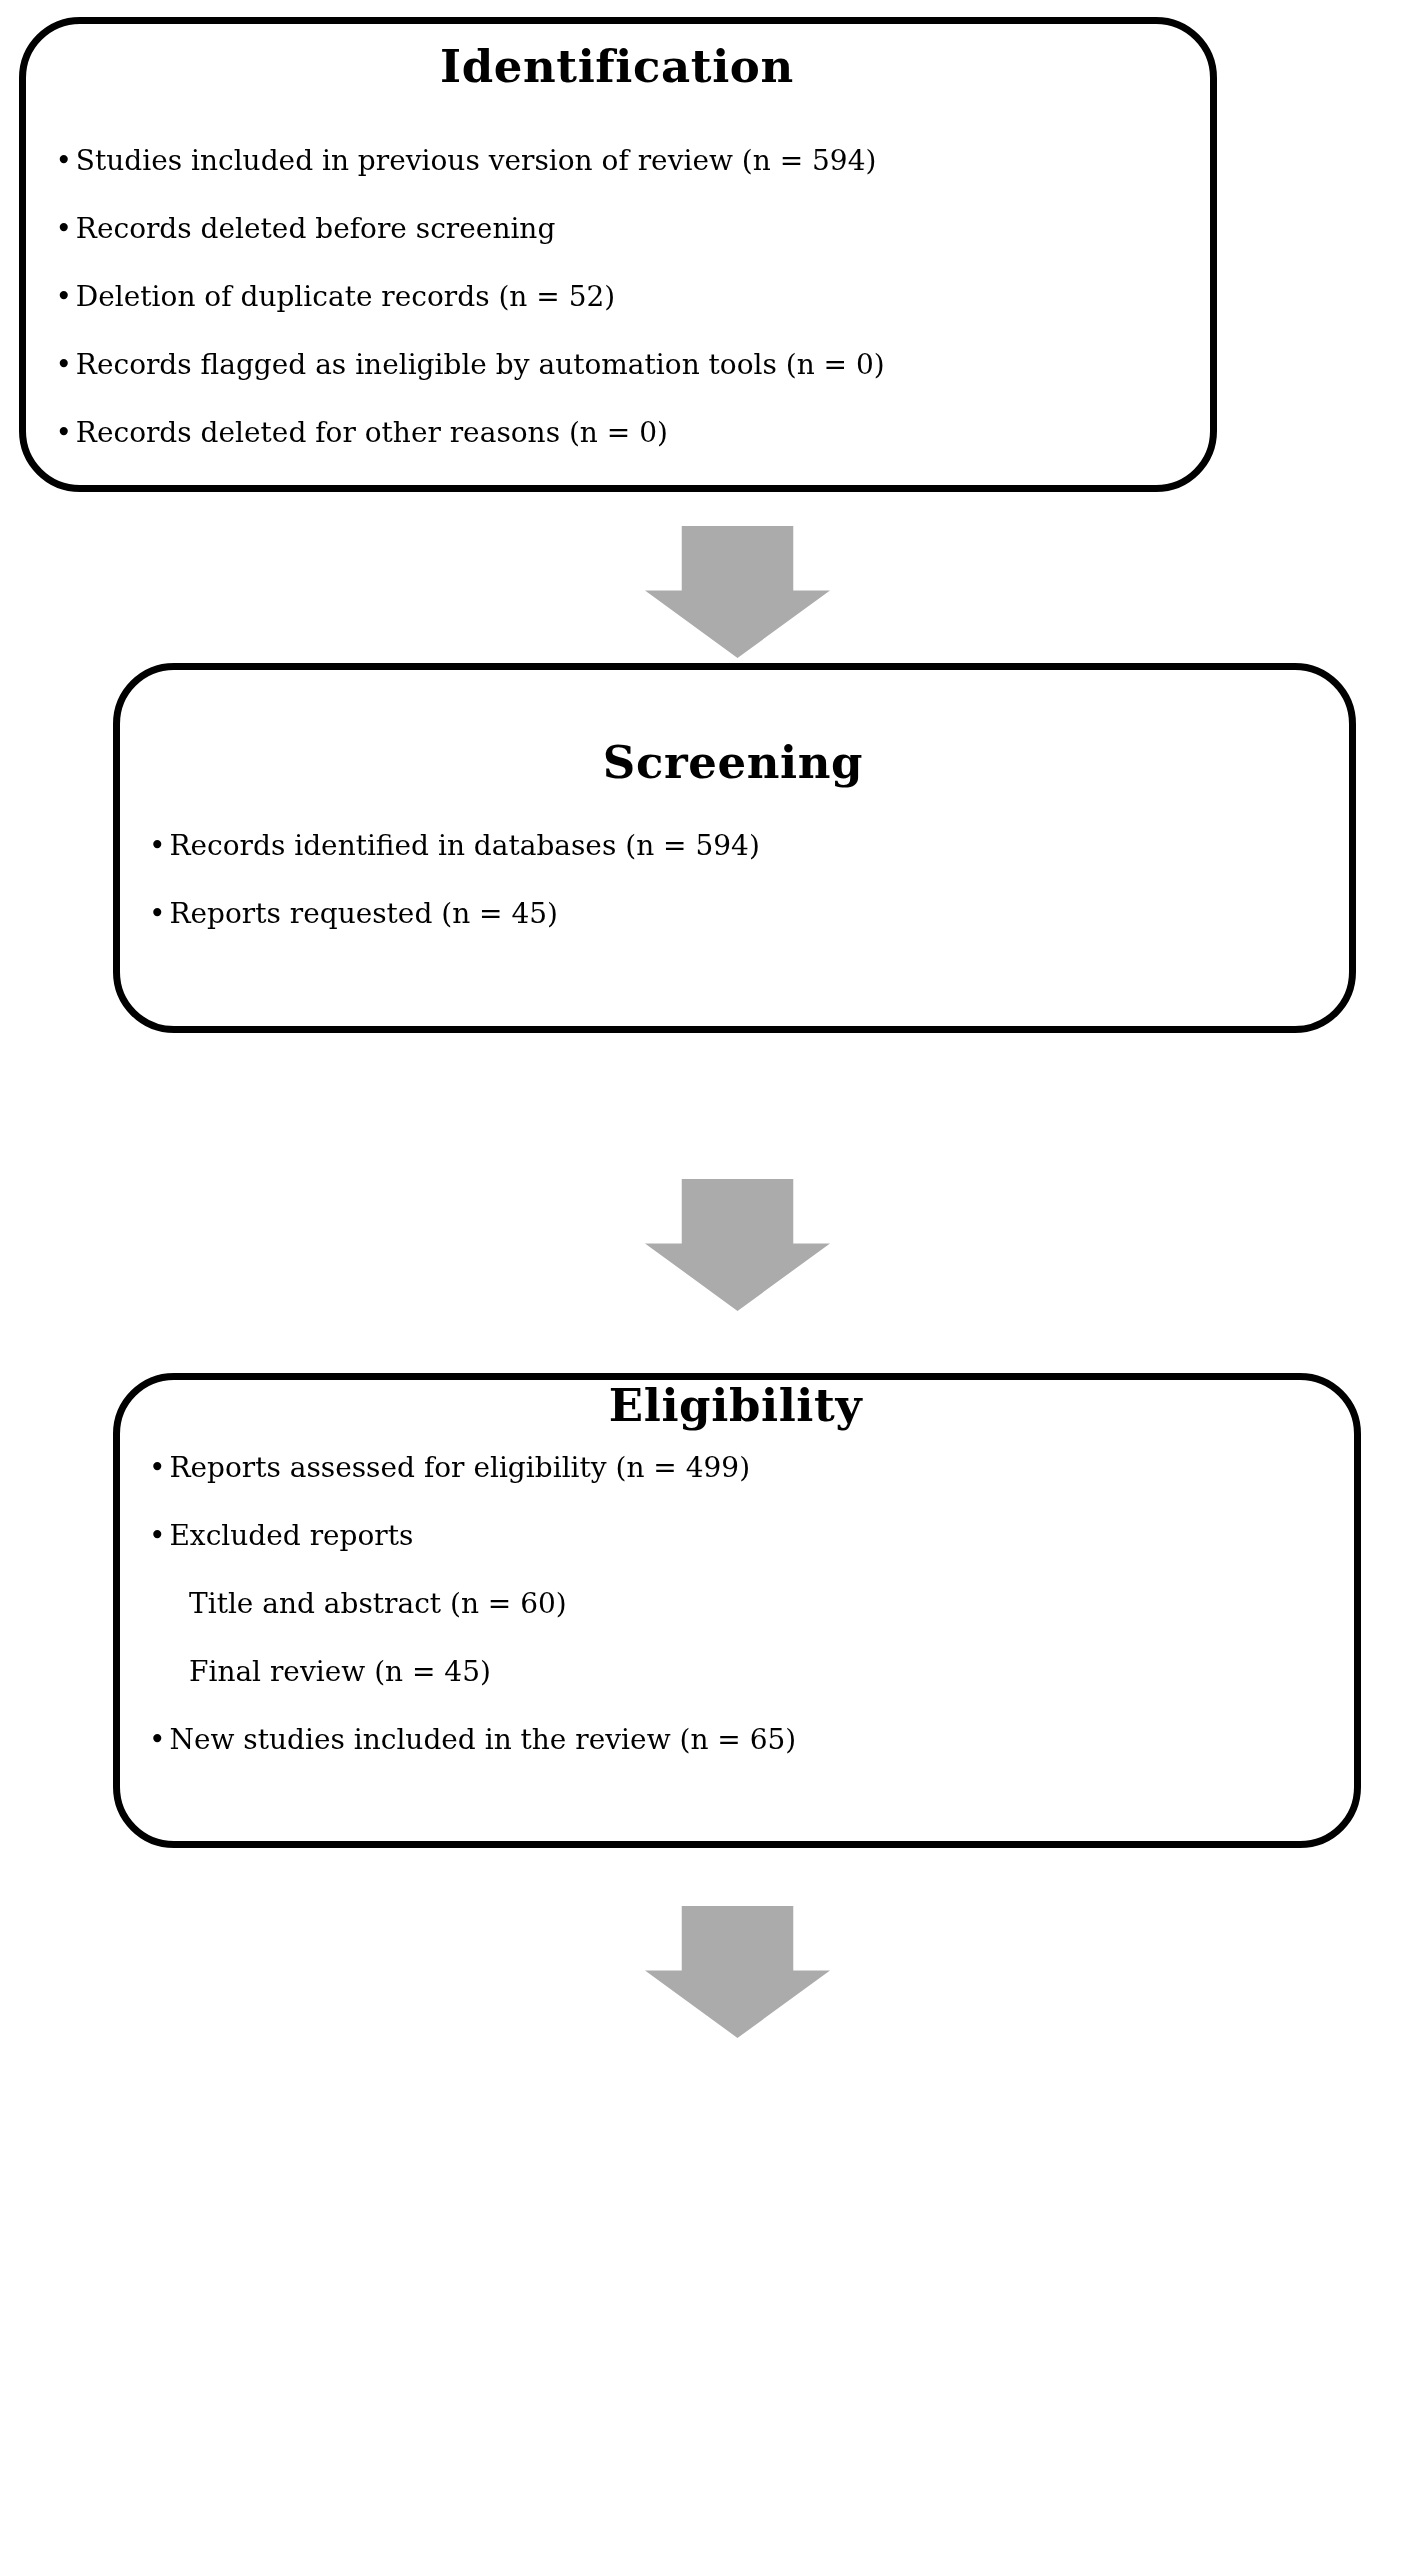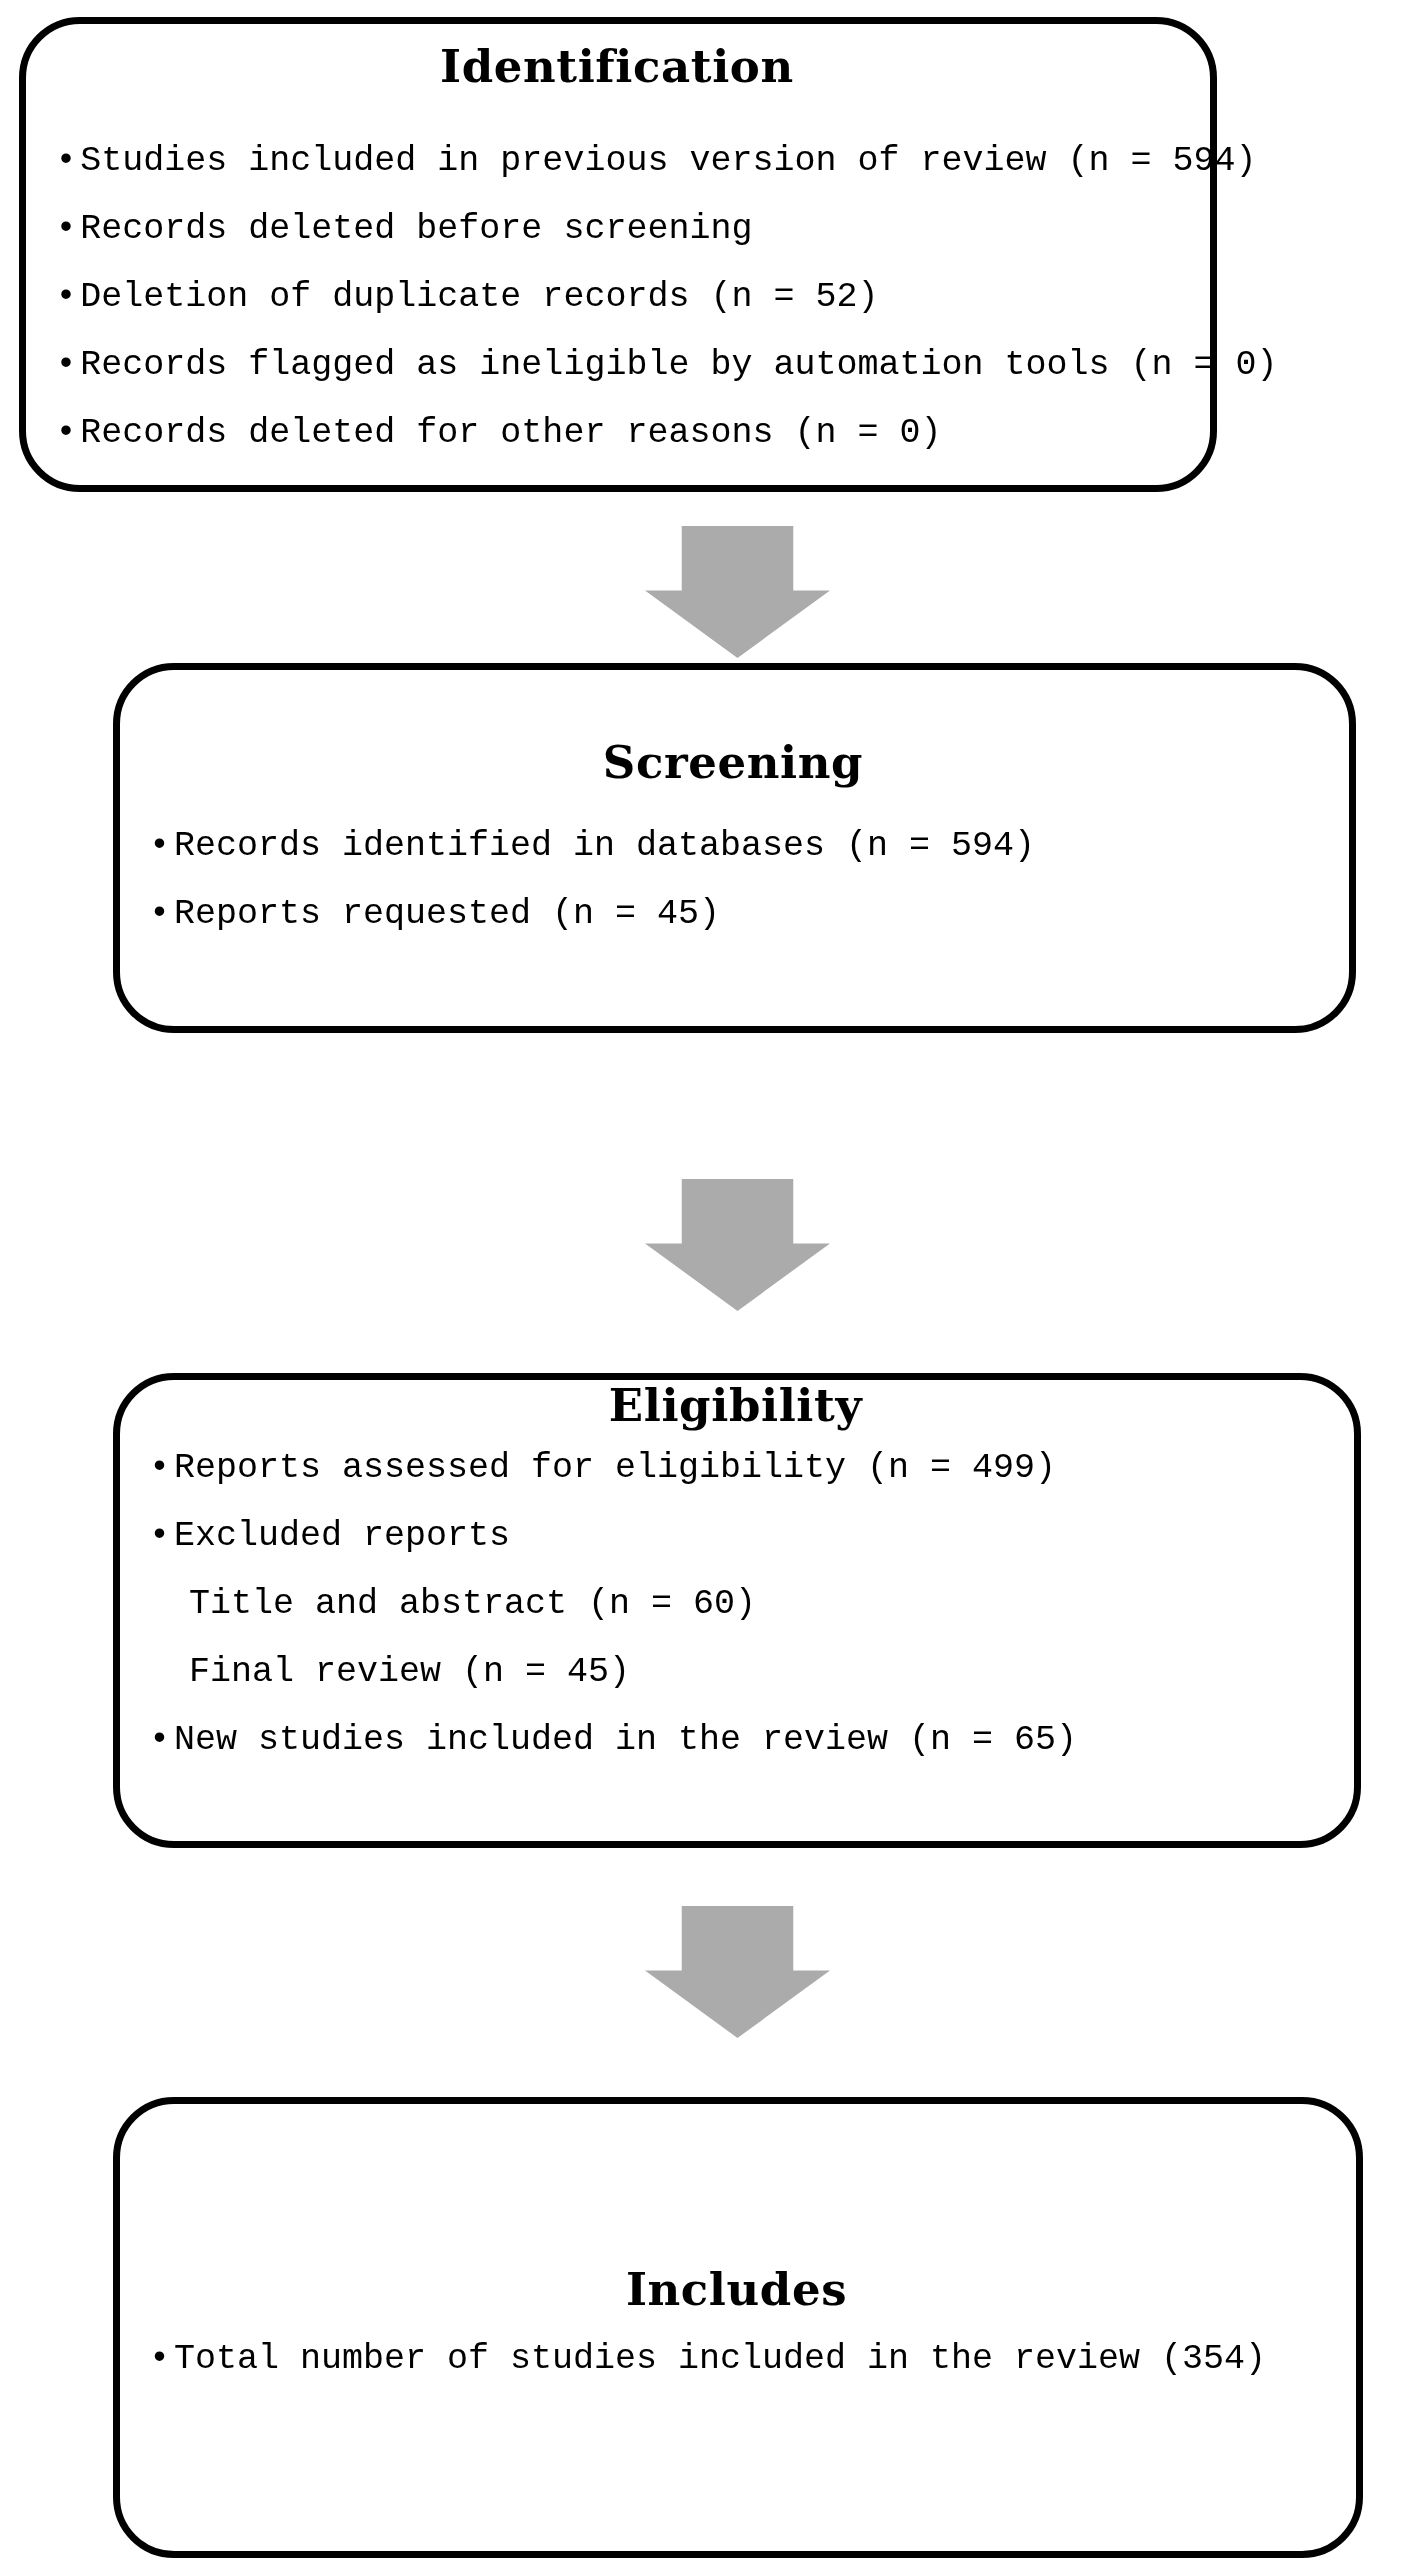--- a/index.html
+++ b/index.html
@@ -19,21 +19,21 @@
     border-radius:61px;
     background:#ffffff;
   }
   .box-title {
     font-size:45px;
     font-weight:bold;
     line-height:52px;
     text-align:center;
     letter-spacing:0.6px;
   }
-  .items { font-size:35px;font-family:Liberation Mono, monospace; }
+  .items { font-size:28px; }
   .row { line-height:68px; white-space:nowrap; }
   .row .dot { display:inline-block; margin-right:3.9px; }
   .row.sub { padding-left:40px; }
 
   #box-identification { left:19.4px;  top:17px;   width:1198px; height:475px; padding:17.4px 32px 0 29px; }
   #box-identification .items { margin-top:34px; }
 
   #box-screening { left:113px; top:663px; width:1243px; height:370px; padding:67px 32px 0 29px; }
   #box-screening .items { margin-top:22.6px; }
 
@@ -95,21 +95,15 @@
         <div class="row"><span class="dot">•</span><span class="txt">New studies included in the review (n = 65)</span></div>
       </div>
   </div>
 
   <div class="arrow" id="arrow-3">
     <svg viewBox="0 0 287 205" preserveAspectRatio="none" aria-hidden="true">
       <polygon points="57,0 230,0 230,100 287,100 143.5,205 0,100 57,100" fill="#ABABAB"></polygon>
     </svg>
   </div>
 
-  <div class="box" id="box-includes">
-    <div class="box-title">Includes</div>
-    <div class="items">
-        <div class="row"><span class="dot">•</span><span class="txt">Total number of studies included in the review (354)</span></div>
-      </div>
-  </div>
 
 </div>
 
 
 </body></html>

